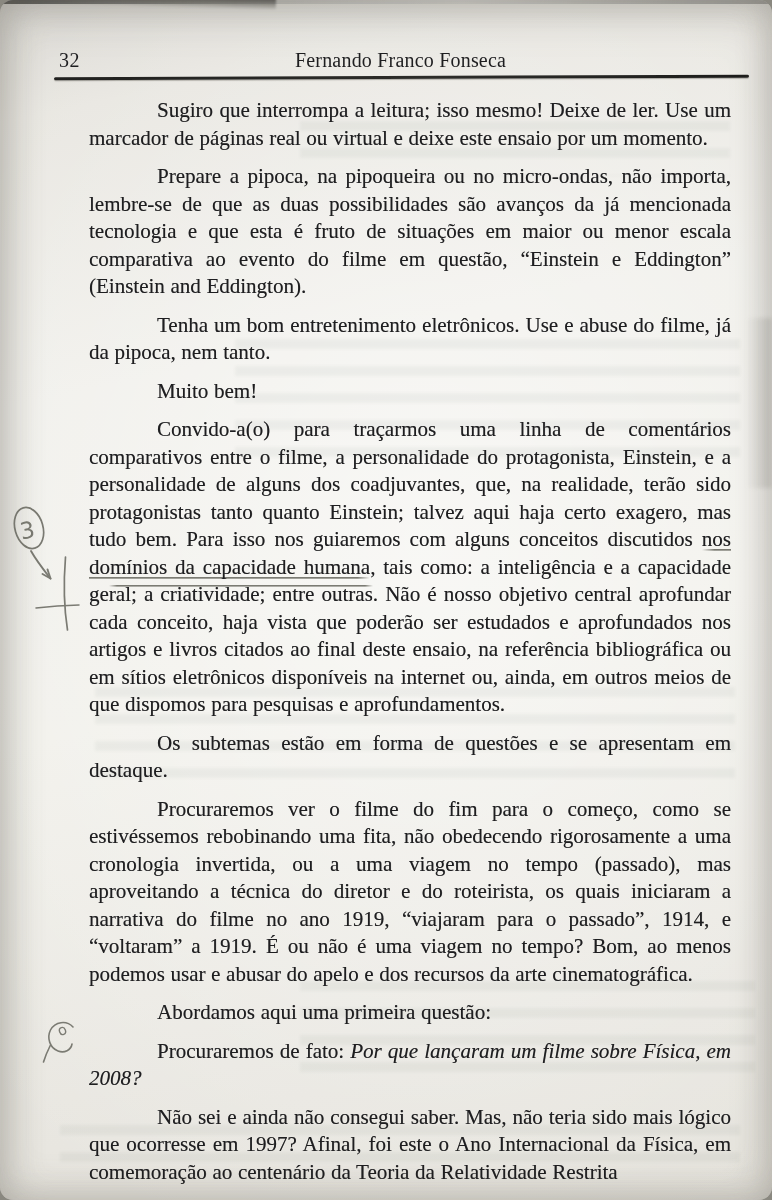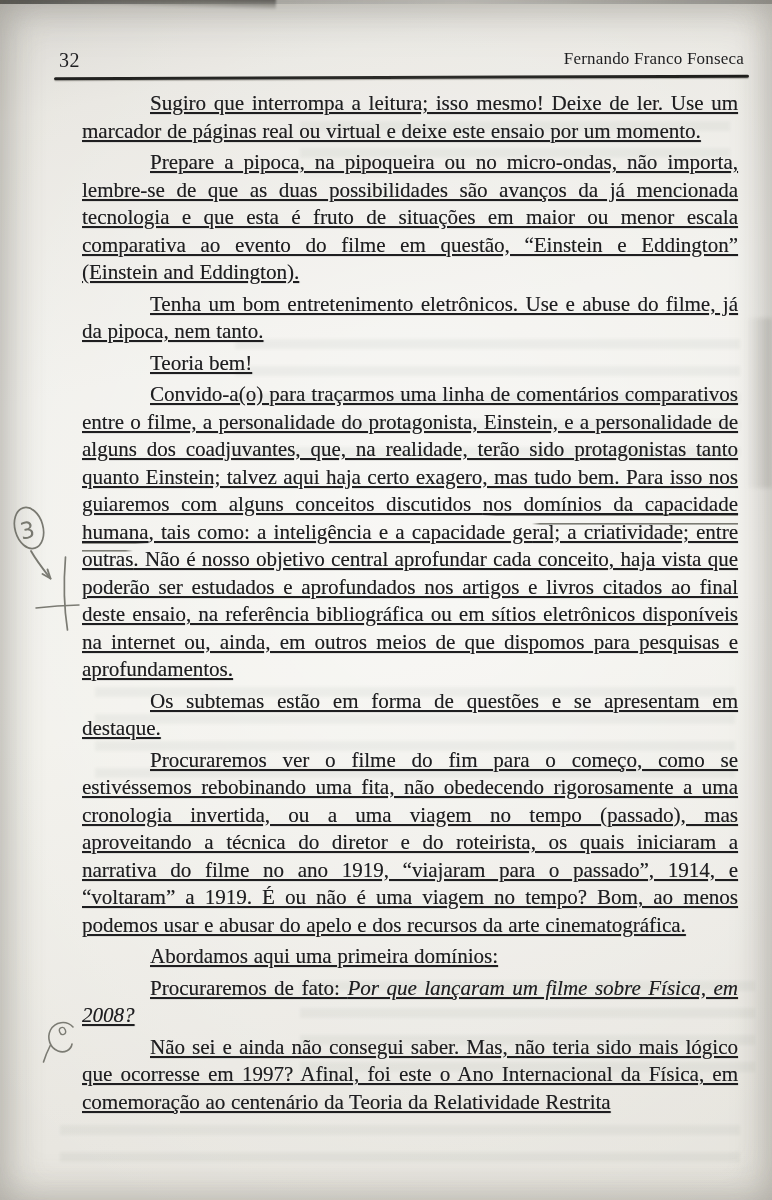--- a/index.html
+++ b/index.html
@@ -7,52 +7,53 @@
   html,body { margin:0; padding:0; background:#8a8880; }
   .page {
     position:relative; width:772px; height:1200px; margin:0 auto;
     background:
       radial-gradient(ellipse 120% 90% at 55% 45%, rgba(255,255,255,.55), rgba(255,255,255,0) 70%),
       linear-gradient(168deg, #d9d7d2 0%, #e7e5df 9%, #efeee9 30%, #f0efe9 55%, #e8e6e0 85%, #e5e3dc 100%);
     background-color:var(--paper);
     overflow:hidden;
     font-family:"Liberation Serif", serif;
     color:var(--ink);
+    border-radius:13px;
   }
   .page::after { 
     content:""; position:absolute; inset:0; pointer-events:none;
     box-shadow: inset 0 14px 40px rgba(120,116,106,.28), inset 14px 0 34px rgba(120,116,106,.16),
                 inset -10px 0 30px rgba(120,116,106,.14), inset 0 -14px 36px rgba(120,116,106,.12);
   }
   .scan-edge-top {
     position:absolute; top:0; left:0; width:100%; height:4px; pointer-events:none;
     background:linear-gradient(to right, rgba(45,45,42,.85), rgba(45,45,42,.18) 35%, rgba(45,45,42,.08) 60%, rgba(45,45,42,.4));
     filter:blur(.4px);
   }
   .scan-edge-corner {
     position:absolute; top:-7px; left:-24px; width:300px; height:13px; pointer-events:none;
     background:linear-gradient(to bottom, #3c3c38, rgba(60,60,56,0));
     transform:rotate(1.6deg); filter:blur(1px);
   }
   .page-header { position:absolute; top:49px; left:57px; right:28px; height:26px; }
   .folio { position:absolute; left:2px; top:0; font-size:20px; letter-spacing:.5px; }
-  .running-head { position:absolute; left:0; right:0; top:0; text-align:right; font-size:17px; letter-spacing:.2px; }
+  .running-head { position:absolute; left:0; right:0; top:0; text-align:center; font-size:20px; letter-spacing:.2px; }
   .header-rule {
     position:absolute; top:76px; left:54px; right:23px; height:3px;
     background:linear-gradient(to right, #21211f, #2c2c29 55%, #1d1d1b);
     transform:rotate(-.22deg); border-radius:2px;
     box-shadow:0 1px 1px rgba(60,58,50,.35);
   }
   .body-text {
     position:absolute; top:86px; left:78px; width:664px;
     font-size:21px; line-height:27.5px; text-align:justify;
     text-shadow:.2px .2px .6px rgba(40,40,42,.5);
     word-spacing:.4px;
   }
-  .para { margin:4px; text-indent:68px;text-decoration:underline; }
+  .para { margin:11px; text-indent:68px; }
   .pen-underline {
     background-image:linear-gradient(to right, rgba(123,123,115,0), var(--pen) 4%, var(--pen) 96%, rgba(123,123,115,0));
     background-size:100% 1.7px; background-repeat:no-repeat; background-position:0 100%;
   }
   .pen-strike {
     background-image:linear-gradient(to right, rgba(123,123,115,0), var(--pen) 3%, var(--pen) 97%, rgba(123,123,115,0));
     background-size:100% 1.6px; background-repeat:no-repeat; background-position:0 15%;
   }
   .q-italic { font-style:italic; }
   .annotations { position:absolute; inset:0; pointer-events:none; }
@@ -85,25 +86,25 @@
   <header class="page-header">
     <span class="folio">32</span>
     <span class="running-head">Fernando Franco Fonseca</span>
   </header>
   <div class="header-rule"></div>
 
   <div class="body-text">
     <p class="para"><span>Sugiro que interrompa a leitura; isso mesmo! Deixe de ler. Use um marcador de páginas real ou virtual e deixe este ensaio por um momento.</span></p>
     <p class="para"><span>Prepare a pipoca, na pipoqueira ou no micro-ondas, não importa, lembre-se de que as duas possibilidades são avanços da já mencionada tecnologia e que esta é fruto de situações em maior ou menor escala comparativa ao evento do filme em questão, “Einstein e Eddington” (Einstein and Eddington).</span></p>
     <p class="para"><span>Tenha um bom entretenimento eletrônicos. Use e abuse do filme, já da pipoca, nem tanto.</span></p>
-    <p class="para"><span>Teoria bem!</span></p>
+    <p class="para"><span>Muito bem!</span></p>
     <p class="para"><span>Convido-a(o) para traçarmos uma linha de comentários comparativos entre o filme, a personalidade do protagonista, Einstein, e a personalidade de alguns dos coadjuvantes, que, na realidade, terão sido protagonistas tanto quanto Einstein; talvez aqui haja certo exagero, mas tudo bem. Para isso nos guiaremos com alguns conceitos discutidos </span><span class="pen-underline">nos domínios da capacidade humana</span><span>, tais como: a inteligência e a capacidade ge</span><span class="pen-strike">ral; a criatividade; entre outras</span><span>. Não é nosso objetivo central aprofundar cada conceito, haja vista que poderão ser estudados e aprofundados nos artigos e livros citados ao final deste ensaio, na referência bibliográfica ou em sítios eletrônicos disponíveis na internet ou, ainda, em outros meios de que dispomos para pesquisas e aprofundamentos.</span></p>
     <p class="para"><span>Os subtemas estão em forma de questões e se apresentam em destaque.</span></p>
     <p class="para"><span>Procuraremos ver o filme do fim para o começo, como se estivéssemos rebobinando uma fita, não obedecendo rigorosamente a uma cronologia invertida, ou a uma viagem no tempo (passado), mas aproveitando a técnica do diretor e do roteirista, os quais iniciaram a narrativa do filme no ano 1919, “viajaram para o passado”, 1914, e “voltaram” a 1919. É ou não é uma viagem no tempo? Bom, ao menos podemos usar e abusar do apelo e dos recursos da arte cinematográfica.</span></p>
-    <p class="para"><span>Abordamos aqui uma primeira domínios:</span></p>
+    <p class="para"><span>Abordamos aqui uma primeira questão:</span></p>
     <p class="para"><span>Procuraremos de fato: </span><em class="q-italic">Por que lançaram um filme sobre Física, em 2008?</em></p>
     <p class="para"><span>Não sei e ainda não consegui saber. Mas, não teria sido mais lógico que ocorresse em 1997? Afinal, foi este o Ano Internacional da Física, em comemoração ao centenário da Teoria da Relatividade Restrita</span></p>
   </div>
 
   <svg class="annotations" width="772" height="1200" viewBox="0 0 772 1200">
 
     <g>
       <ellipse class="pen" cx="29" cy="528" rx="14" ry="21" stroke-width="1.7" transform="rotate(-16 29 528)"></ellipse>
       <text class="pen-text" x="20" y="538" transform="rotate(-10 29 530)">3</text>
     </g>

